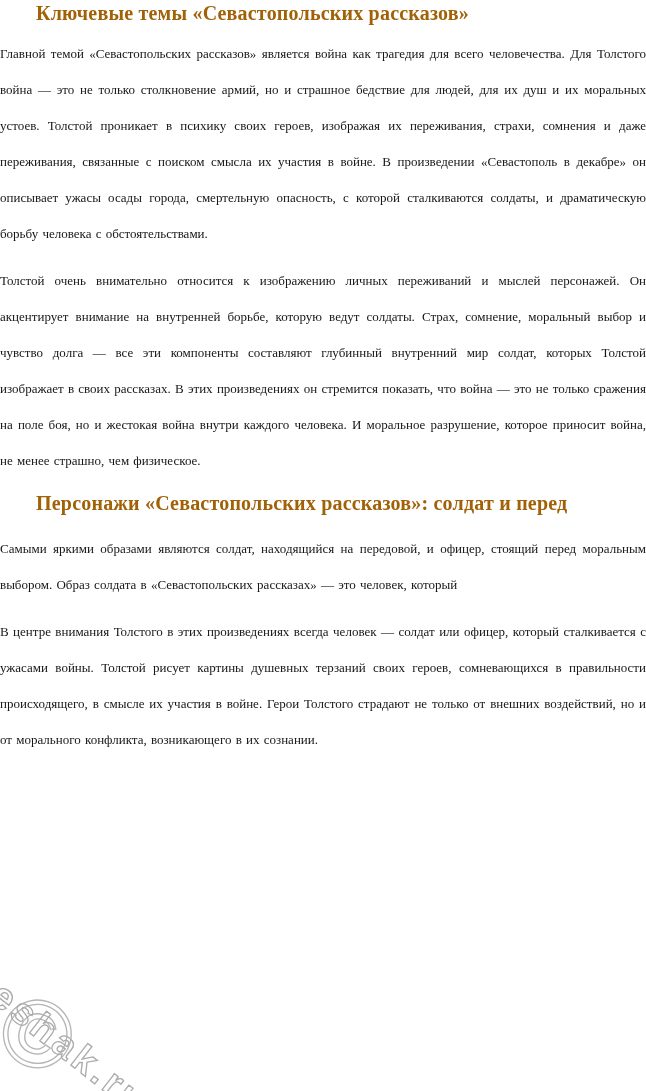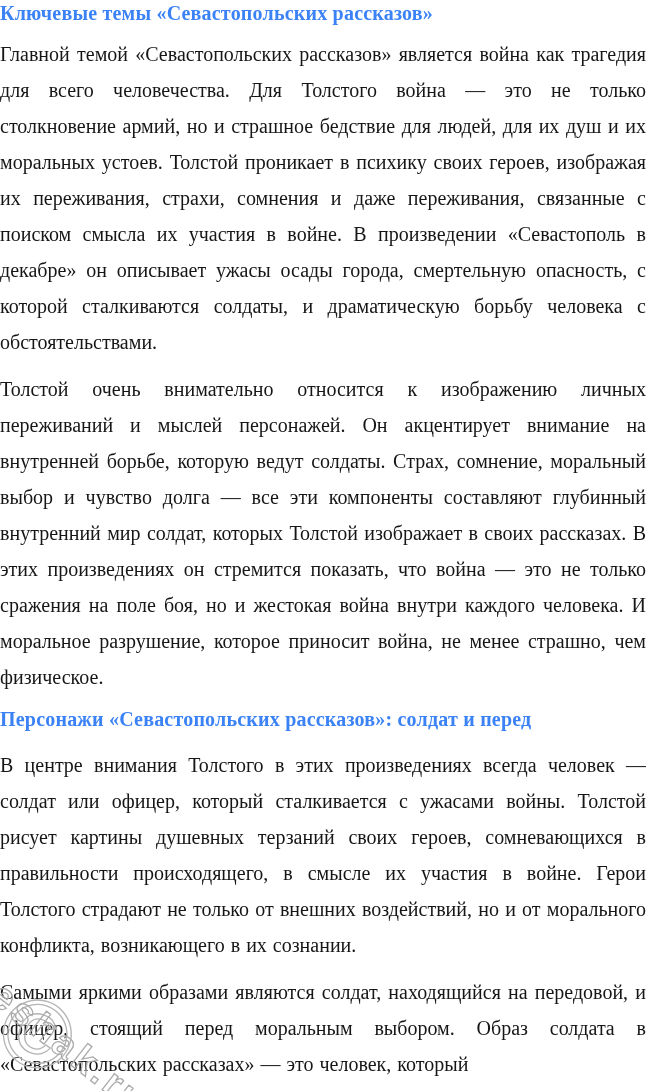--- a/index.html
+++ b/index.html
@@ -15,28 +15,29 @@
     background: #ffffff;
     color: #151515;
     font-family: "Liberation Serif", "DejaVu Serif", serif;
   }
   .heading {
     font-size: 20px;
     font-weight: bold;
     line-height: 27px;
     letter-spacing: 0.2px;
     margin: 0 0 9px 0;
-    color: #3b82f6;
+    color: #a16207;
+    padding-left: 36px;
   }
   .heading.second {
     margin-top: 3px;
     margin-bottom: 14px;
   }
   .para {
-    font-size: 20px;
+    font-size: 13px;
     line-height: 36px;
     text-align: justify;
     text-align-last: left;
     word-spacing: 1px;
     margin: 0 0 11px 0;
     color: #161616;
   }
   
   .watermark {
     position: absolute;
@@ -76,22 +77,22 @@
 <div class="page">
 
   <h2 class="heading">Ключевые темы «Севастопольских рассказов»</h2>
 
   <p class="para">Главной темой «Севастопольских рассказов» является война как трагедия для всего человечества. Для Толстого война — это не только столкновение армий, но и страшное бедствие для людей, для их душ и их моральных устоев. Толстой проникает в психику своих героев, изображая их переживания, страхи, сомнения и даже переживания, связанные с поиском смысла их участия в войне. В произведении «Севастополь в декабре» он описывает ужасы осады города, смертельную опасность, с которой сталкиваются солдаты, и драматическую борьбу человека с обстоятельствами.</p>
 
   <p class="para">Толстой очень внимательно относится к изображению личных переживаний и мыслей персонажей. Он акцентирует внимание на внутренней борьбе, которую ведут солдаты. Страх, сомнение, моральный выбор и чувство долга — все эти компоненты составляют глубинный внутренний мир солдат, которых Толстой изображает в своих рассказах. В этих произведениях он стремится показать, что война — это не только сражения на поле боя, но и жестокая война внутри каждого человека. И моральное разрушение, которое приносит война, не менее страшно, чем физическое.</p>
 
   <h2 class="heading second">Персонажи «Севастопольских рассказов»: солдат и перед</h2>
 
+  <p class="para">Самыми яркими образами являются солдат, находящийся на передовой, и офицер, стоящий перед моральным выбором. Образ солдата в «Севастопольских рассказах» — это человек, который</p>
+
   <p class="para">В центре внимания Толстого в этих произведениях всегда человек — солдат или офицер, который сталкивается с ужасами войны. Толстой рисует картины душевных терзаний своих героев, сомневающихся в правильности происходящего, в смысле их участия в войне. Герои Толстого страдают не только от внешних воздействий, но и от морального конфликта, возникающего в их сознании.</p>
-
-  <p class="para">Самыми яркими образами являются солдат, находящийся на передовой, и офицер, стоящий перед моральным выбором. Образ солдата в «Севастопольских рассказах» — это человек, который</p>
 
   <div class="watermark">
     <span class="wm-copyright">©</span>
     <span class="wm-text">reshak.ru</span>
   </div>
 
 </div>
 
 </body></html>

